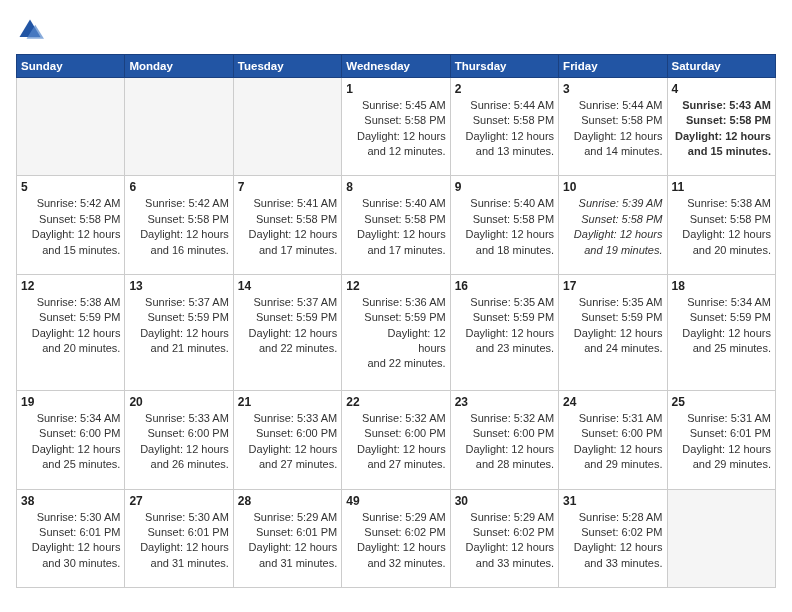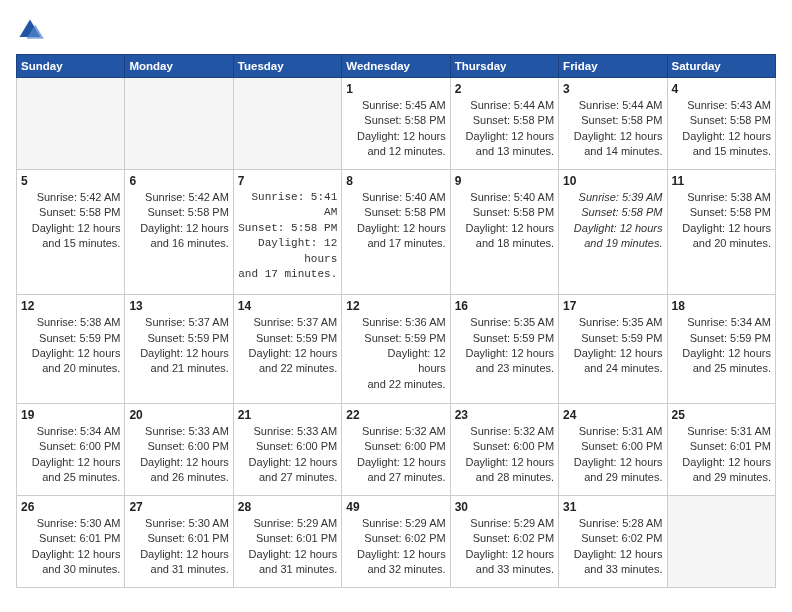--- a/index.html
+++ b/index.html
@@ -146,21 +146,21 @@
           </td>
           <td>
             <span class="day-number">3</span>
             <div class="day-info" style="white-space: pre-line;">Sunrise: 5:44 AM
 Sunset: 5:58 PM
 Daylight: 12 hours
 and 14 minutes.</div>
           </td>
           <td>
             <span class="day-number">4</span>
-            <div class="day-info" style="white-space: pre-line;">Sunrise: 5:43 AM
+            <div class="day-info" style="white-space: pre-line; font-weight: bold;">Sunrise: 5:43 AM
 Sunset: 5:58 PM
 Daylight: 12 hours
 and 15 minutes.</div>
           </td>
         </tr>
         <tr class="week-row">
           <td>
             <span class="day-number">5</span>
             <div class="day-info" style="white-space: pre-line;">Sunrise: 5:42 AM
 Sunset: 5:58 PM
@@ -169,21 +169,21 @@
           </td>
           <td>
             <span class="day-number">6</span>
             <div class="day-info" style="white-space: pre-line;">Sunrise: 5:42 AM
 Sunset: 5:58 PM
 Daylight: 12 hours
 and 16 minutes.</div>
           </td>
           <td>
             <span class="day-number">7</span>
-            <div class="day-info" style="white-space: pre-line; font-family: Liberation Mono, monospace;">Sunrise: 5:41 AM
+            <div class="day-info" style="white-space: pre-line;">Sunrise: 5:41 AM
 Sunset: 5:58 PM
 Daylight: 12 hours
 and 17 minutes.</div>
           </td>
           <td>
             <span class="day-number">8</span>
             <div class="day-info" style="white-space: pre-line;">Sunrise: 5:40 AM
 Sunset: 5:58 PM
 Daylight: 12 hours
 and 17 minutes.</div>
@@ -307,21 +307,21 @@
           <td>
             <span class="day-number">25</span>
             <div class="day-info" style="white-space: pre-line;">Sunrise: 5:31 AM
 Sunset: 6:01 PM
 Daylight: 12 hours
 and 29 minutes.</div>
           </td>
         </tr>
         <tr class="week-row">
           <td>
-            <span class="day-number">26</span>
+            <span class="day-number">38</span>
             <div class="day-info" style="white-space: pre-line;">Sunrise: 5:30 AM
 Sunset: 6:01 PM
 Daylight: 12 hours
 and 30 minutes.</div>
           </td>
           <td>
             <span class="day-number">27</span>
             <div class="day-info" style="white-space: pre-line;">Sunrise: 5:30 AM
 Sunset: 6:01 PM
 Daylight: 12 hours

